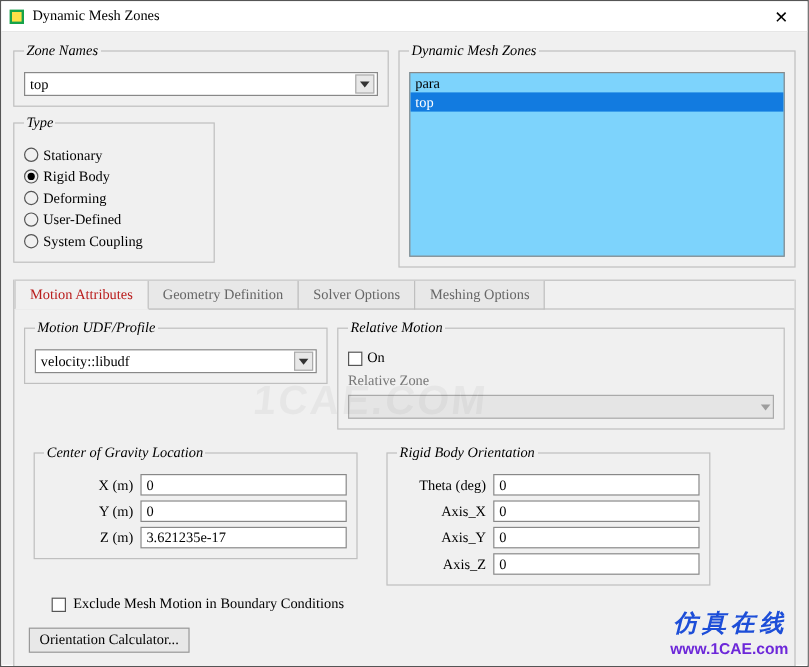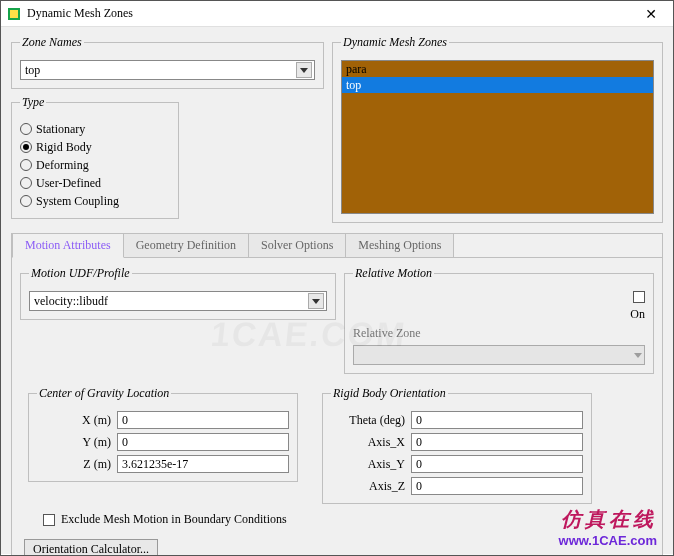--- a/index.html
+++ b/index.html
@@ -75,21 +75,21 @@
   .radio-row { display: flex; align-items: center; gap: 4px; line-height: 18px; }
   .radio {
     width: 12px; height: 12px;
     border: 1px solid #555; border-radius: 50%;
     display: inline-flex; align-items: center; justify-content: center;
   }
   .radio.checked::after {
     content: ""; width: 6px; height: 6px; border-radius: 50%; background: #000;
   }
   .listbox {
-    background: #a16207;
+    background: #7dd3fc;
     border: 1px solid #888;
     height: 154px;
     overflow: hidden;
     line-height: 16px;
   }
   .listbox .item { padding: 0 4px; }
   .listbox .item.selected { background: #127be0; color: #fff; }
   .tabs {
     margin-top: 10px;
     border: 1px solid #bfbfbf;
@@ -107,34 +107,34 @@
     border: 1px solid #bfbfbf;
     border-top: none;
     margin-right: -1px;
     background: #e8e8e8;
     color: #666;
     position: relative;
     top: 0;
   }
   .tab.active {
     background: #f0f0f0;
-    color: #8b5cf6;
+    color: #b91c1c;
     border-bottom: 1px solid #f0f0f0;
     z-index: 2;
   }
   .tab-body {
     border-top: 1px solid #bfbfbf;
     margin-top: -1px;
     padding: 8px;
   }
   .row-fsets { display: flex; gap: 8px; align-items: flex-start; }
-  .fs-udf { width: 316px; }
+  .fs-udf { width: 253px; }
   .fs-rel { flex: 1; }
   .fs-rel-inner { display: flex; flex-direction: column; gap: 4px; }
-  .chk-row { display: flex; align-items: flex-end; gap: 4px; flex-direction: column; }
+  .chk-row { display: flex; align-items: center; gap: 4px; }
   .chk {
     width: 12px; height: 12px;
     border: 1px solid #555;
     background: #fff;
     display: inline-block;
   }
   .disabled-drop {
     height: 20px; background: #e5e5e5;
     border: 1px solid #aaa;
     display: flex; align-items: center; justify-content: flex-end;
@@ -168,21 +168,21 @@
     background: #e8e8e8;
     margin: 4px 0 4px 4px;
   }
   .watermark {
     position: absolute;
     right: 16px; bottom: 6px;
     text-align: right;
     pointer-events: none;
     font-family: "SimHei", sans-serif;
   }
-  .wm-cn { color: #be185d; font-size: 20px; font-style: italic; font-weight: bold; letter-spacing: 4px; }
+  .wm-cn { color: #1d4ed8; font-size: 20px; font-style: italic; font-weight: bold; letter-spacing: 4px; }
   .wm-url { color: #6d28d9; font-size: 13px; font-weight: bold; }
   .faint-mark {
     position: absolute;
     left: 210px; top: 288px;
     font-family: Arial, sans-serif;
     font-weight: bold;
     font-size: 34px;
     color: rgba(0,0,0,0.04);
     letter-spacing: 2px;
     transform: skewX(-6deg);

